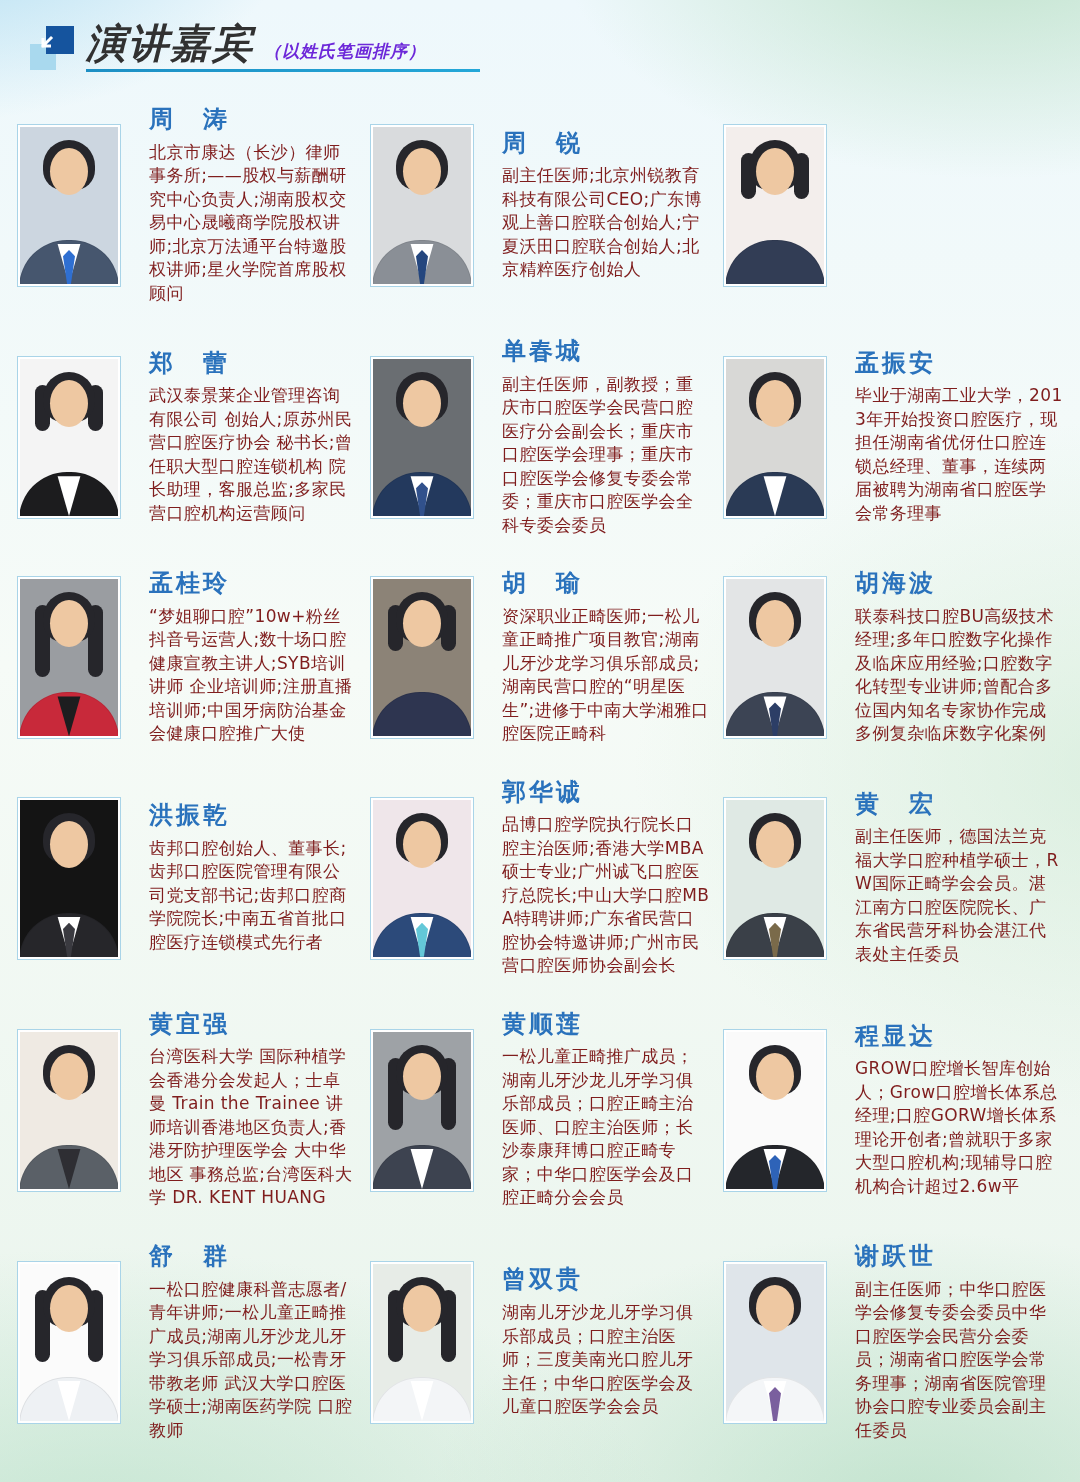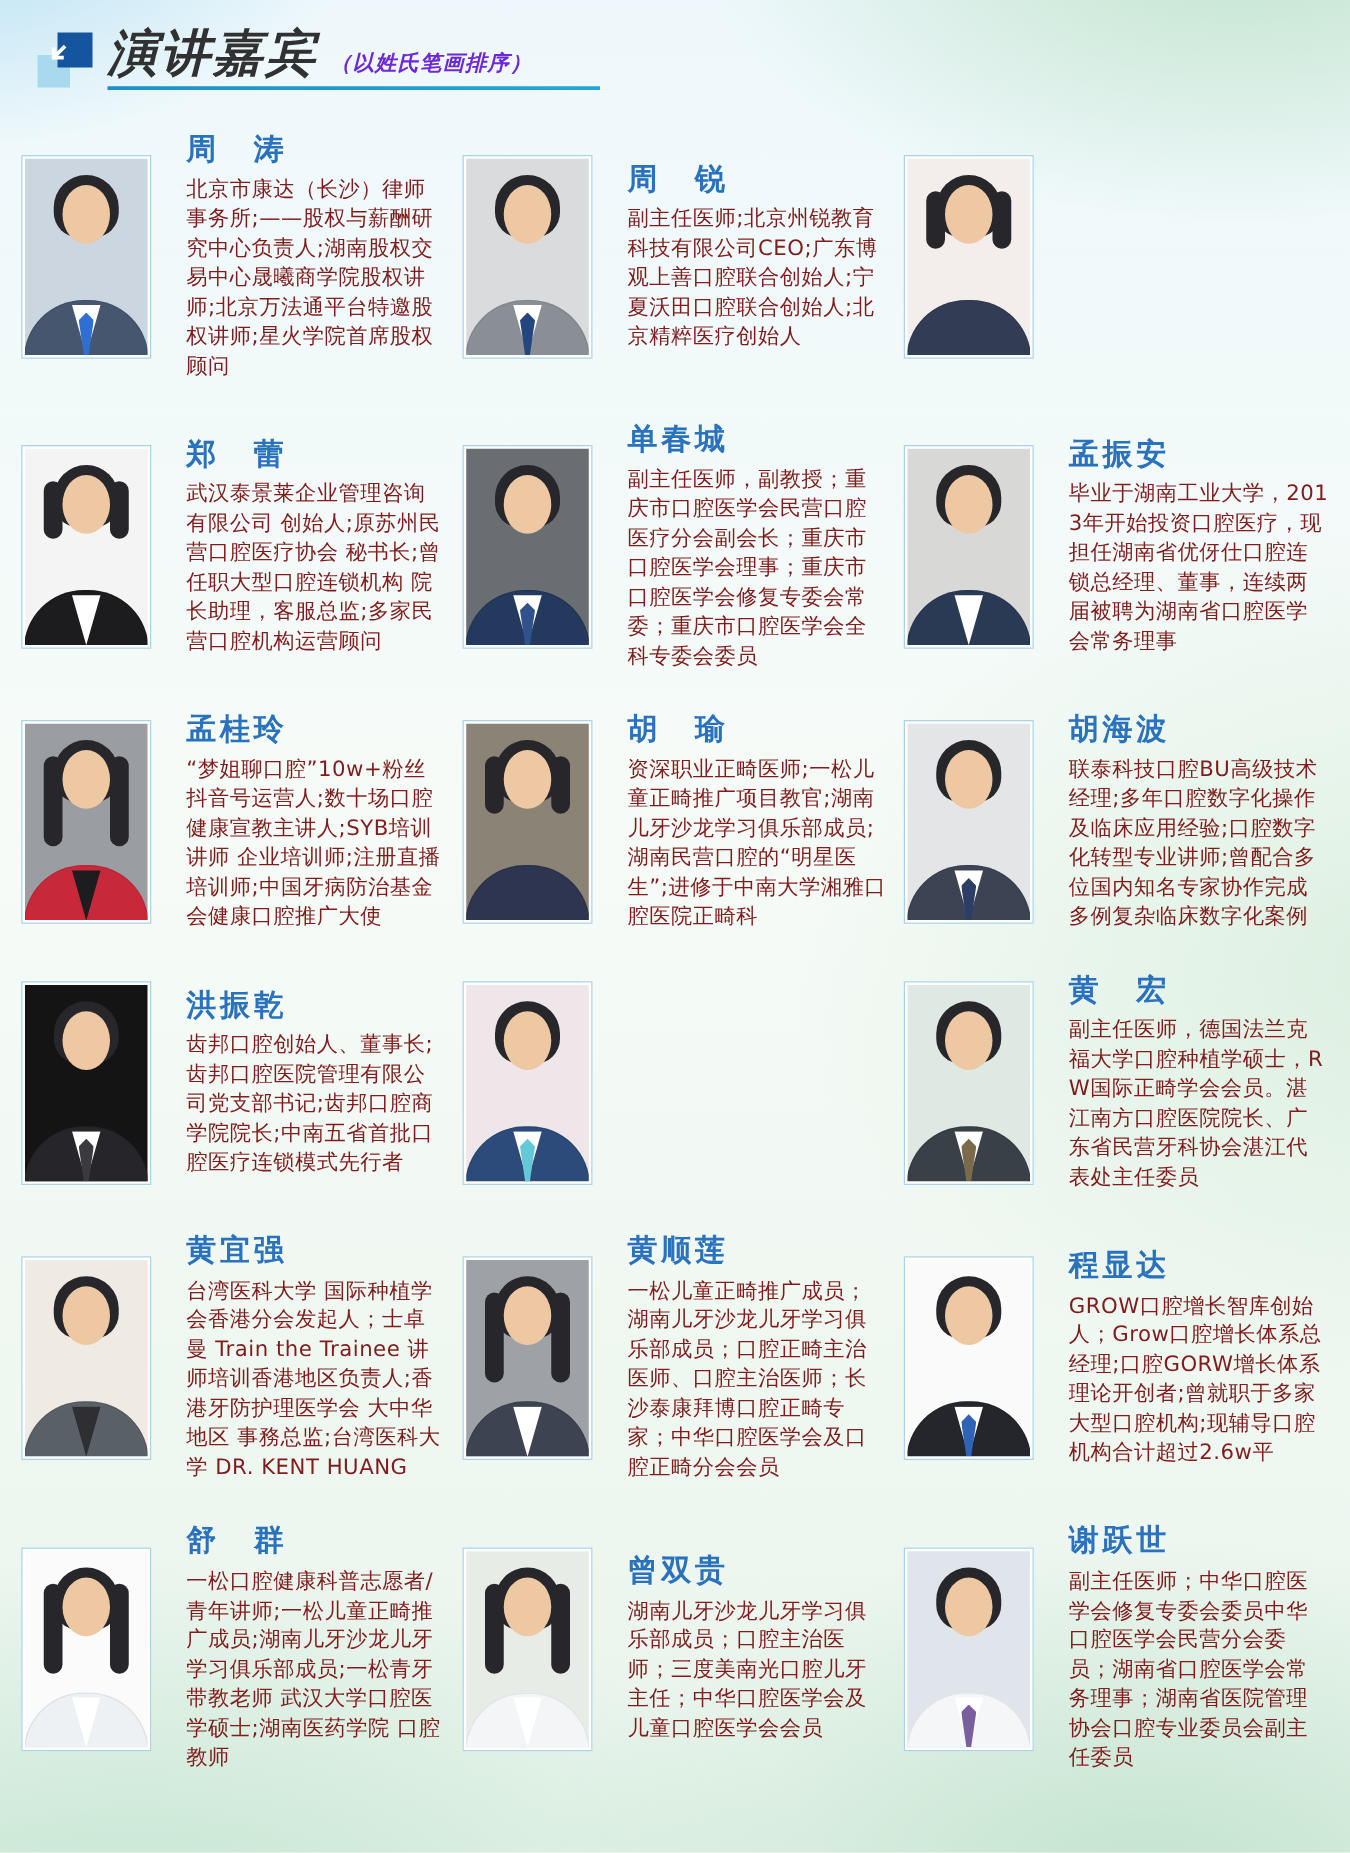--- a/index.html
+++ b/index.html
@@ -242,20 +242,24 @@
     <figure class="photo">
       <div class="ph hair-short" style="--pbg: #efe6ea; --attire: #2c4a7a; --shirt: #ffffff; --tie: #63c8d8;">
         <span class="p-body"></span>
         <span class="p-shirt"></span>
         <span class="p-tie"></span>
 
         <span class="p-hair"></span>
         <span class="p-face"></span>
       </div>
     </figure>
+    <div class="info">
+      <h2 class="name">郭华诚</h2>
+      <p class="bio">品博口腔学院执行院长口腔主治医师;香港大学MBA硕士专业;广州诚飞口腔医疗总院长;中山大学口腔MBA特聘讲师;广东省民营口腔协会特邀讲师;广州市民营口腔医师协会副会长</p>
+    </div>
   </section>
 
   <section class="card">
     <figure class="photo">
       <div class="ph hair-short" style="--pbg: #dfe9e4; --attire: #3a4048; --shirt: #ffffff; --tie: #7a6a4a;">
         <span class="p-body"></span>
         <span class="p-shirt"></span>
         <span class="p-tie"></span>
 
         <span class="p-hair"></span>

